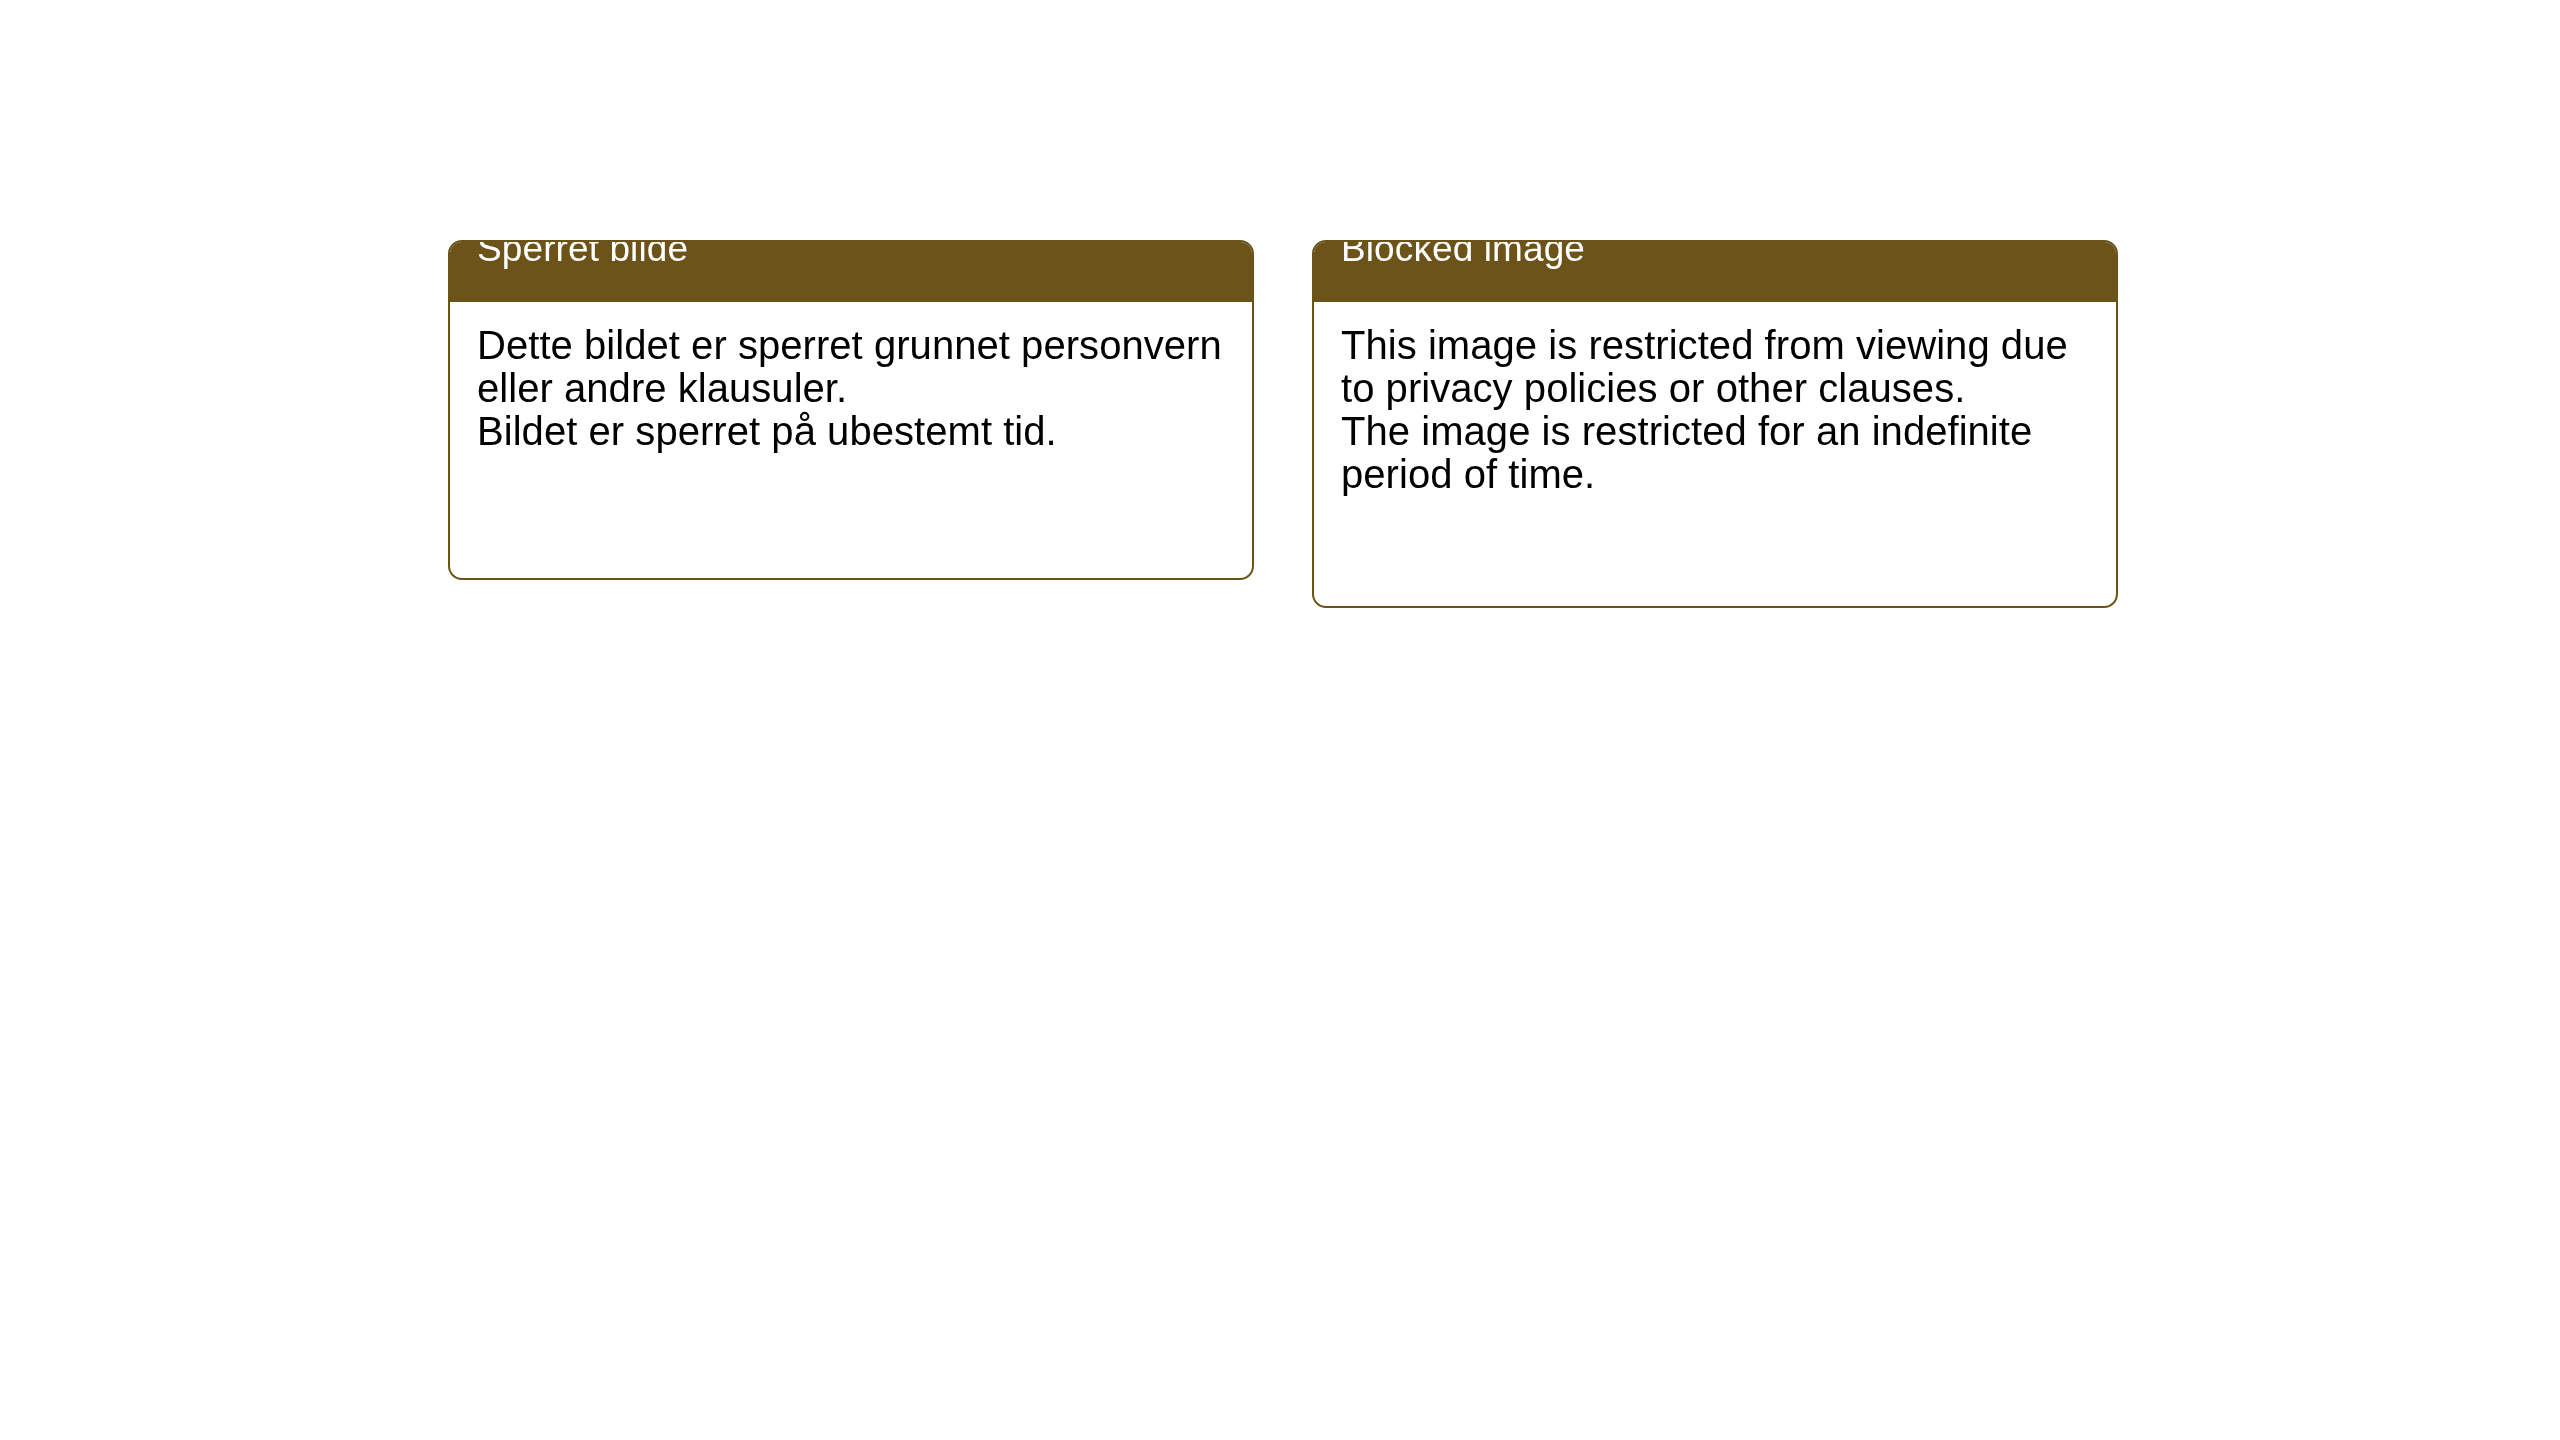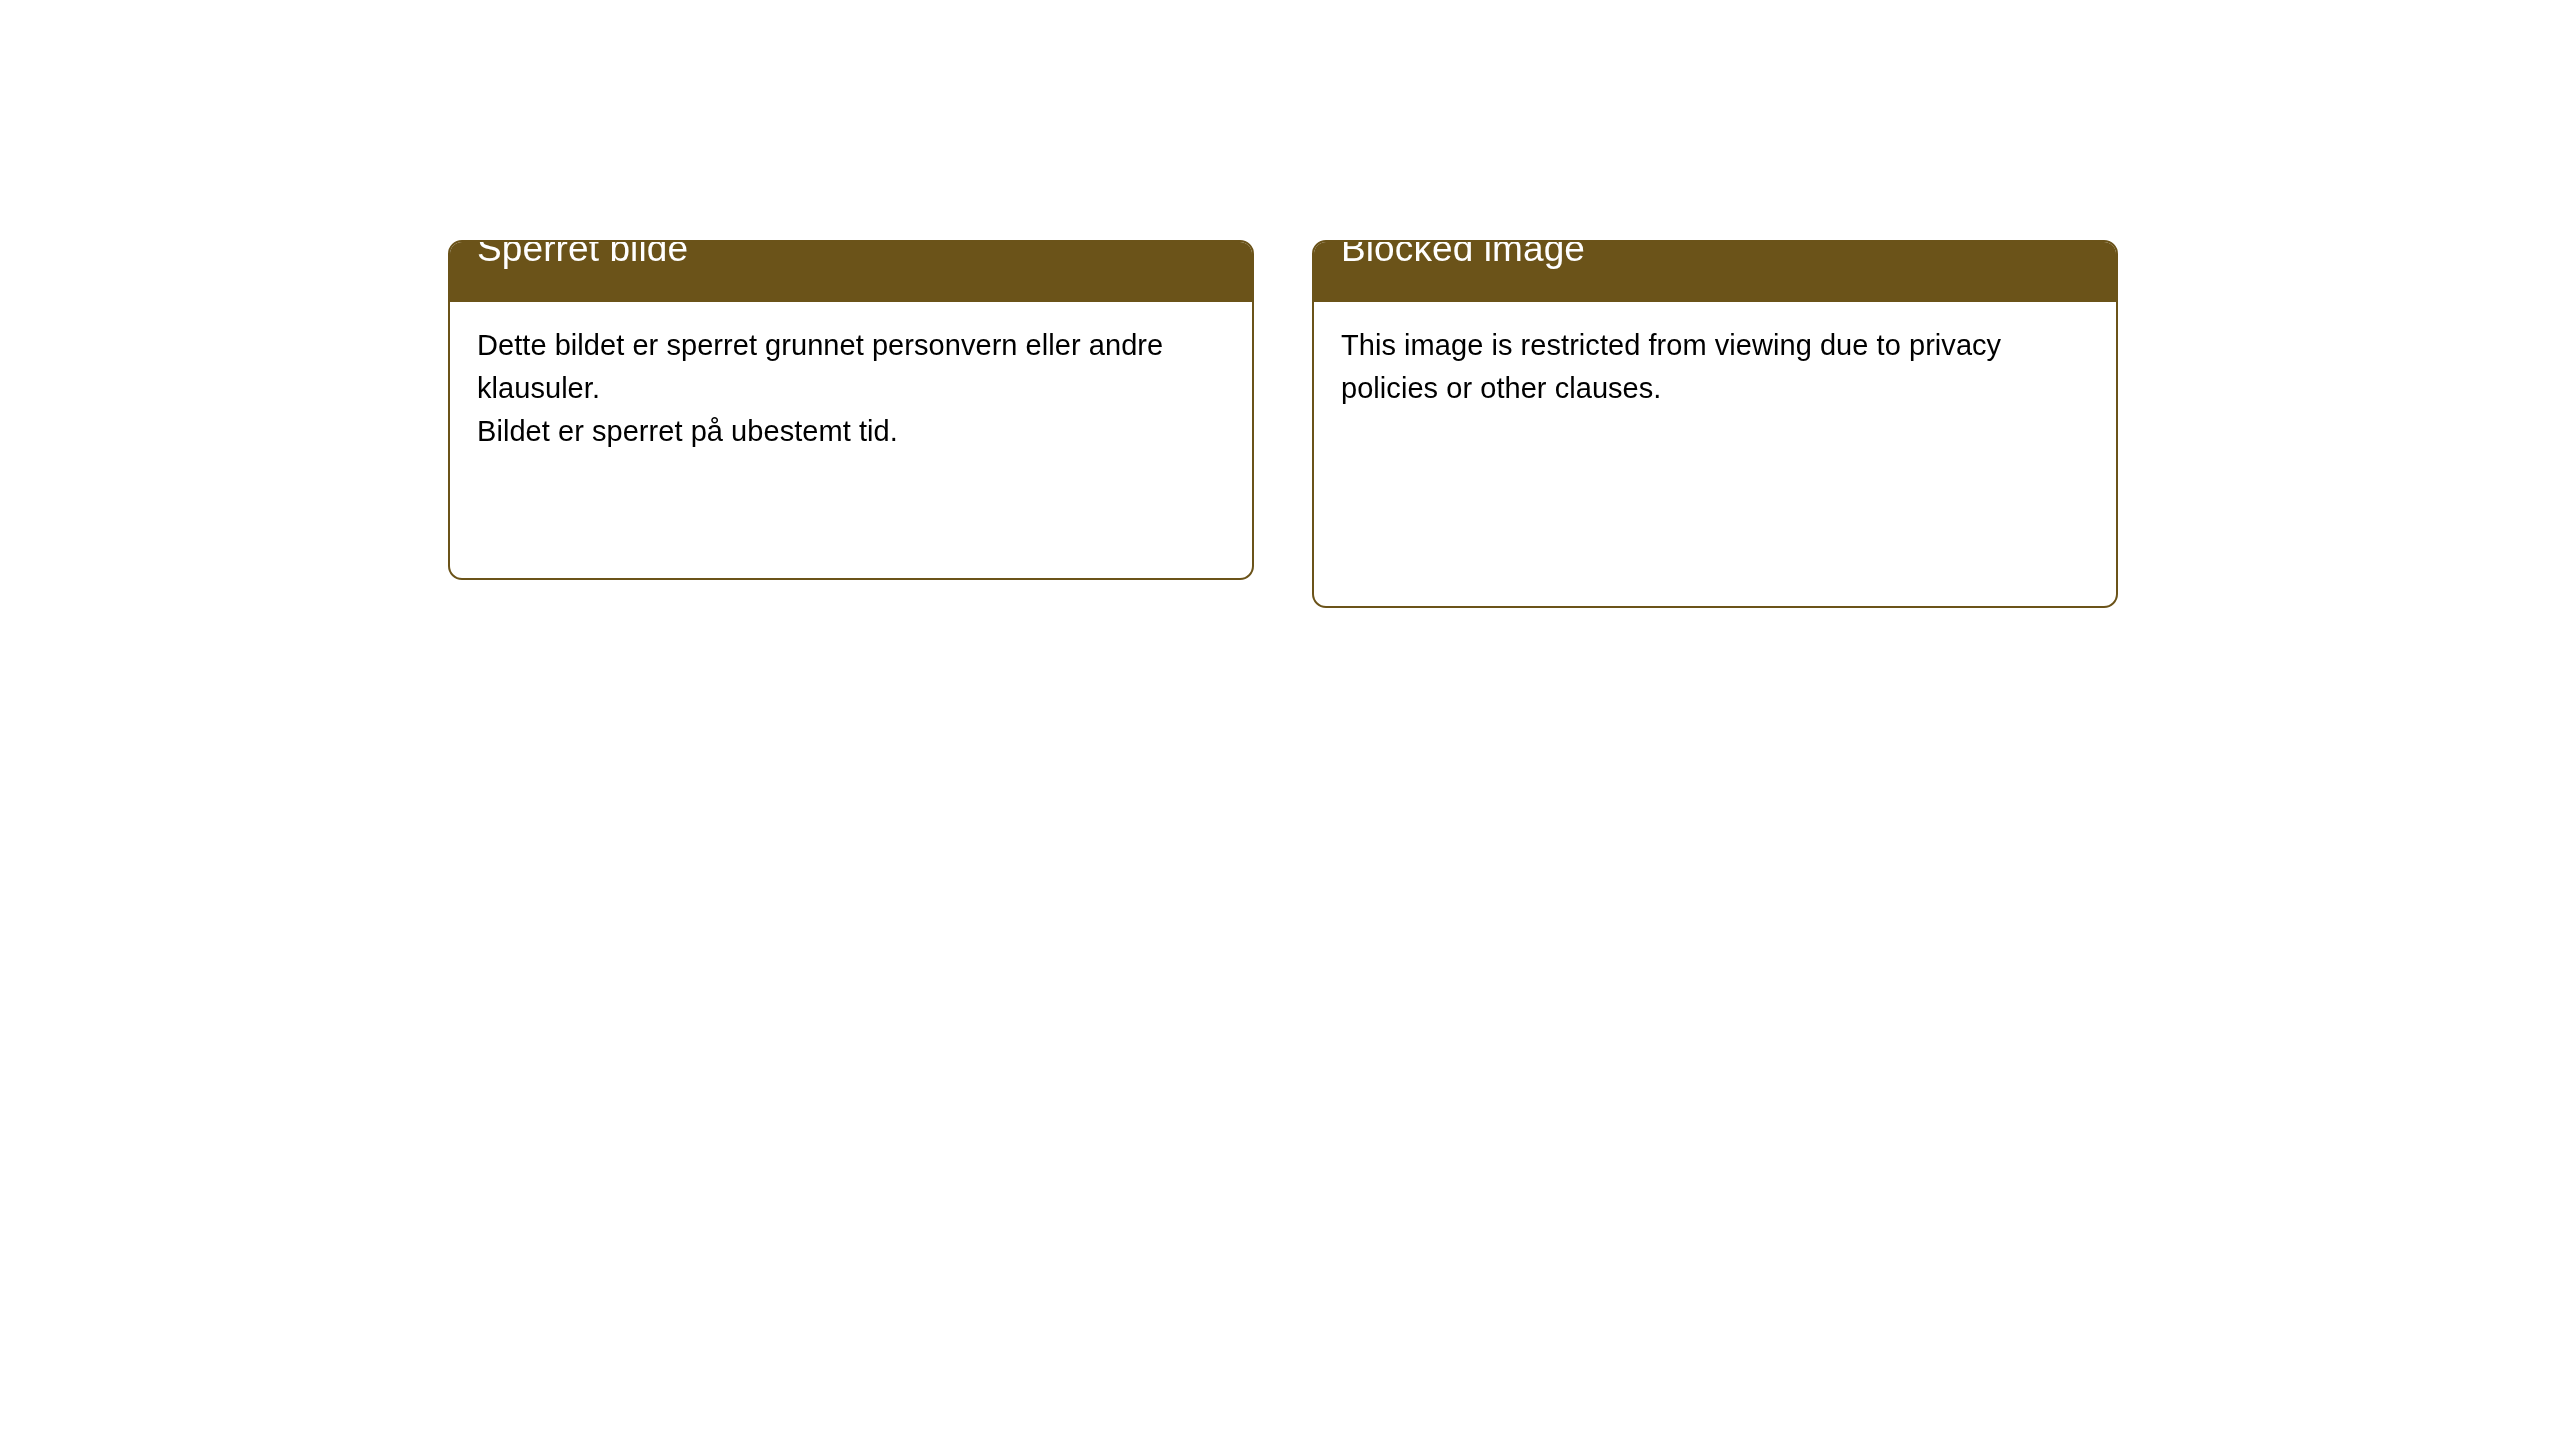--- a/index.html
+++ b/index.html
@@ -69,21 +69,21 @@
   }
 
   .panel-body {
     box-sizing: border-box;
     padding: 22px 26px 0 27px;
     background: #ffffff;
   }
 
   .panel-paragraph {
     color: #000000;
-    font-size: 29px;
+    font-size: 40px;
     line-height: 43px;
     font-weight: 400;
     margin: 0;
     letter-spacing: 0.05px;
   }
 
   .panel-paragraph + .panel-paragraph {
   }
 </style>
 </head>
@@ -100,16 +100,17 @@
       <p class="panel-paragraph">Bildet er sperret på ubestemt tid.</p>
     </div>
   </section>
 
   <section class="notice-panel" id="panel-en">
     <div class="panel-header">
       <h2 class="panel-title">Blocked image</h2>
     </div>
     <div class="panel-body">
       <p class="panel-paragraph">This image is restricted from viewing due to privacy policies or other clauses.</p>
+      <p class="panel-paragraph">The image is restricted for an indefinite period of time.</p>
     </div>
   </section>
 
 </div>
 
 </body></html>

